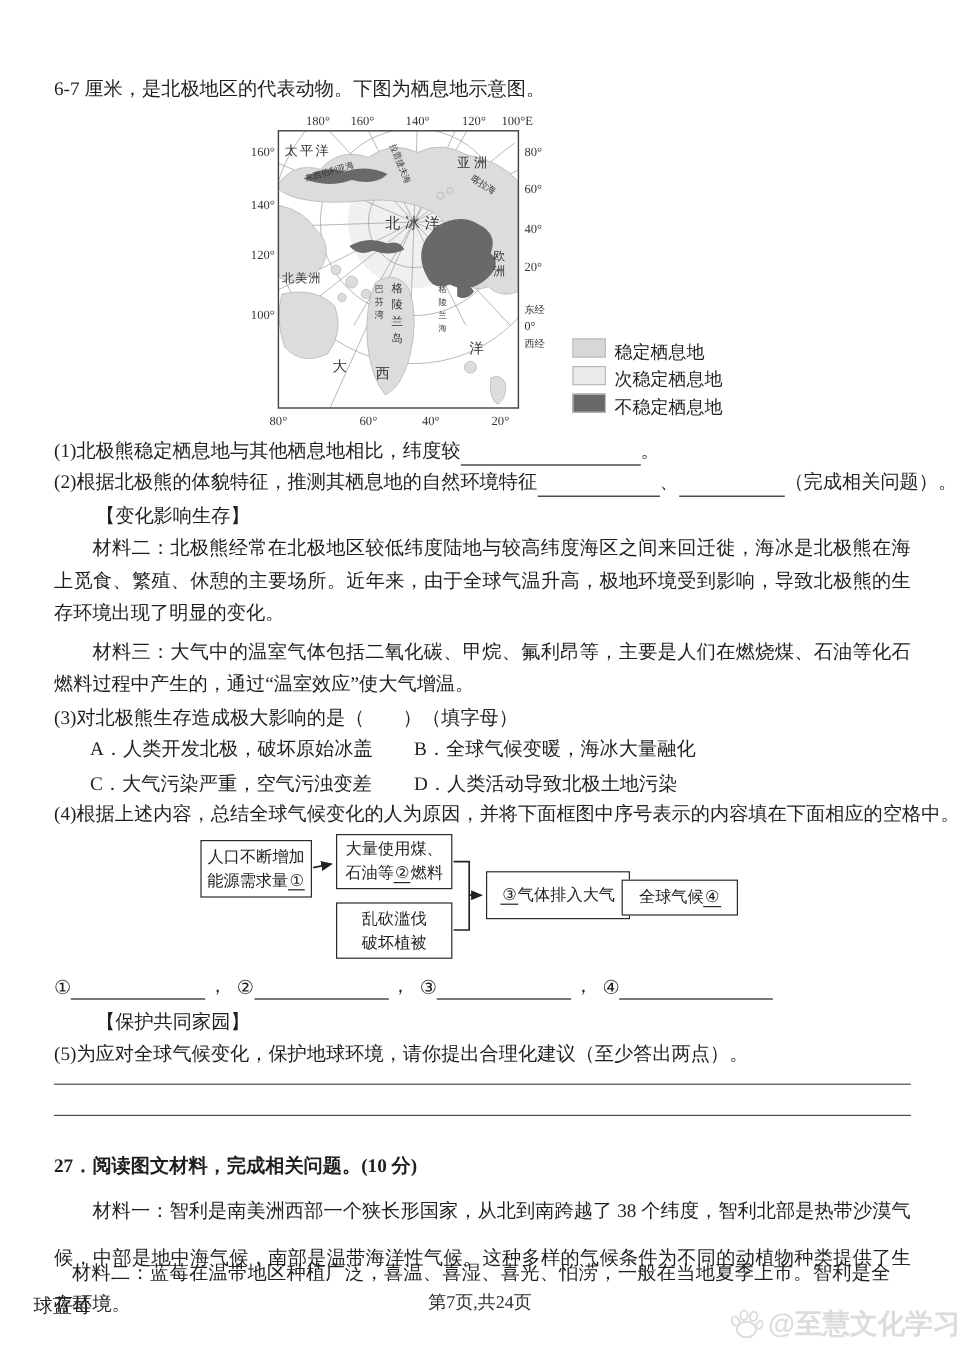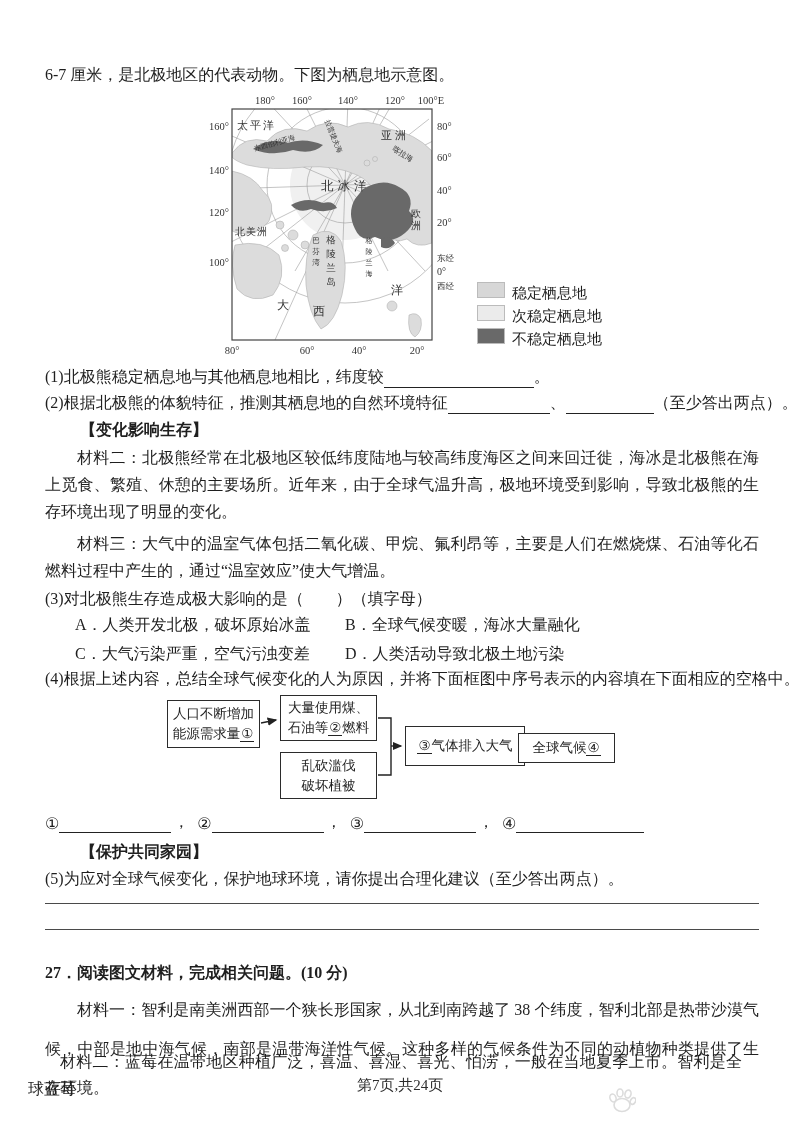--- a/index.html
+++ b/index.html
@@ -5,21 +5,21 @@
   html,body{margin:0;padding:0;}
   body{
     width:800px;height:1131px;position:relative;background:#ffffff;
     font-family:"Liberation Serif","DejaVu Serif",serif;
     color:#1f1f1f;overflow:hidden;
   }
   .abs{position:absolute;}
   .txt{font-size:16px;line-height:22px;white-space:nowrap;}
   .para{width:714px;font-size:16px;line-height:27px;text-align:justify;text-indent:2em;}
   .blank{display:inline-block;border-bottom:1.2px solid #222;height:17px;vertical-align:bottom;}
-  .sec{font-weight:bold;font-size:16px;}
+  .sec{font-weight:normal;font-size:16px;}
   .ansline{width:714px;height:0;border-top:1.5px solid #4a4a4a;}
   .fcbox{
     position:absolute;border:1.5px solid #2b2b2b;display:flex;align-items:center;justify-content:center;
     font-size:13.5px;line-height:1.45;text-align:center;box-sizing:border-box;padding:1px 2px;background:#fff;
   }
   .fcbox .pre,.fcbox .post{white-space:pre-line;}
   .fcbox .num{border-bottom:1px solid #222;padding:0 1px;}
   .legend-row{display:flex;align-items:center;gap:7px;height:23px;}
   .legend-swatch{width:26px;height:14px;display:inline-block;border:0.5px solid #bbb;}
   .legend-label{font-size:15px;white-space:nowrap;margin-top:7px;}
@@ -157,21 +157,21 @@
     <span class="legend-swatch" style="background-color: rgb(105, 105, 105);"></span>
     <span class="legend-label">不稳定栖息地</span>
   </div>
 </div>
 
 <div class="abs txt" style="left:45px;top:366px">
   <span>(1)北极熊稳定栖息地与其他栖息地相比，纬度较</span><span class="blank" style="width:150px"></span><span>。</span>
 </div>
 
 <div class="abs txt" style="left:45px;top:392px">
-  <span>(2)根据北极熊的体貌特征，推测其栖息地的自然环境特征</span><span class="blank" style="width:102px"></span><span>、</span><span class="blank" style="width:88px"></span><span>（至少答出两点）。</span>
+  <span>(2)根据北极熊的体貌特征，推测其栖息地的自然环境特征</span><span class="blank" style="width:102px"></span><span>、</span><span class="blank" style="width:88px"></span><span>（完成相关问题）。</span>
 </div>
 
 <div class="abs sec" style="left:80px;top:420px">【变化影响生存】</div>
 
 <div class="abs para" style="left:45px;top:444px">材料二：北极熊经常在北极地区较低纬度陆地与较高纬度海区之间来回迁徙，海冰是北极熊在海上觅食、繁殖、休憩的主要场所。近年来，由于全球气温升高，极地环境受到影响，导致北极熊的生存环境出现了明显的变化。</div>
 
 <div class="abs para" style="left:45px;top:530px">材料三：大气中的温室气体包括二氧化碳、甲烷、氟利昂等，主要是人们在燃烧煤、石油等化石燃料过程中产生的，通过“温室效应”使大气增温。</div>
 
 <div class="abs txt" style="left:45px;top:588px">(3)对北极熊生存造成极大影响的是（　　）（填字母）</div>
 
@@ -251,13 +251,14 @@
 <div class="abs watermark" style="left:608px;top:1088px">
   <svg width="28" height="26" viewBox="0 0 28 26">
     <g fill="none" stroke="#dcdcdc" stroke-width="1.6">
       <ellipse cx="14" cy="17" rx="8" ry="6.5"></ellipse>
       <ellipse cx="5" cy="10" rx="3" ry="4" transform="rotate(-20 5 10)"></ellipse>
       <ellipse cx="12" cy="5" rx="3" ry="4"></ellipse>
       <ellipse cx="20" cy="6" rx="3" ry="4" transform="rotate(15 20 6)"></ellipse>
       <ellipse cx="25" cy="13" rx="2.5" ry="3.5" transform="rotate(30 25 13)"></ellipse>
     </g>
   </svg>
+  <span>@至慧文化学习</span>
 </div>
 
 </body></html>

